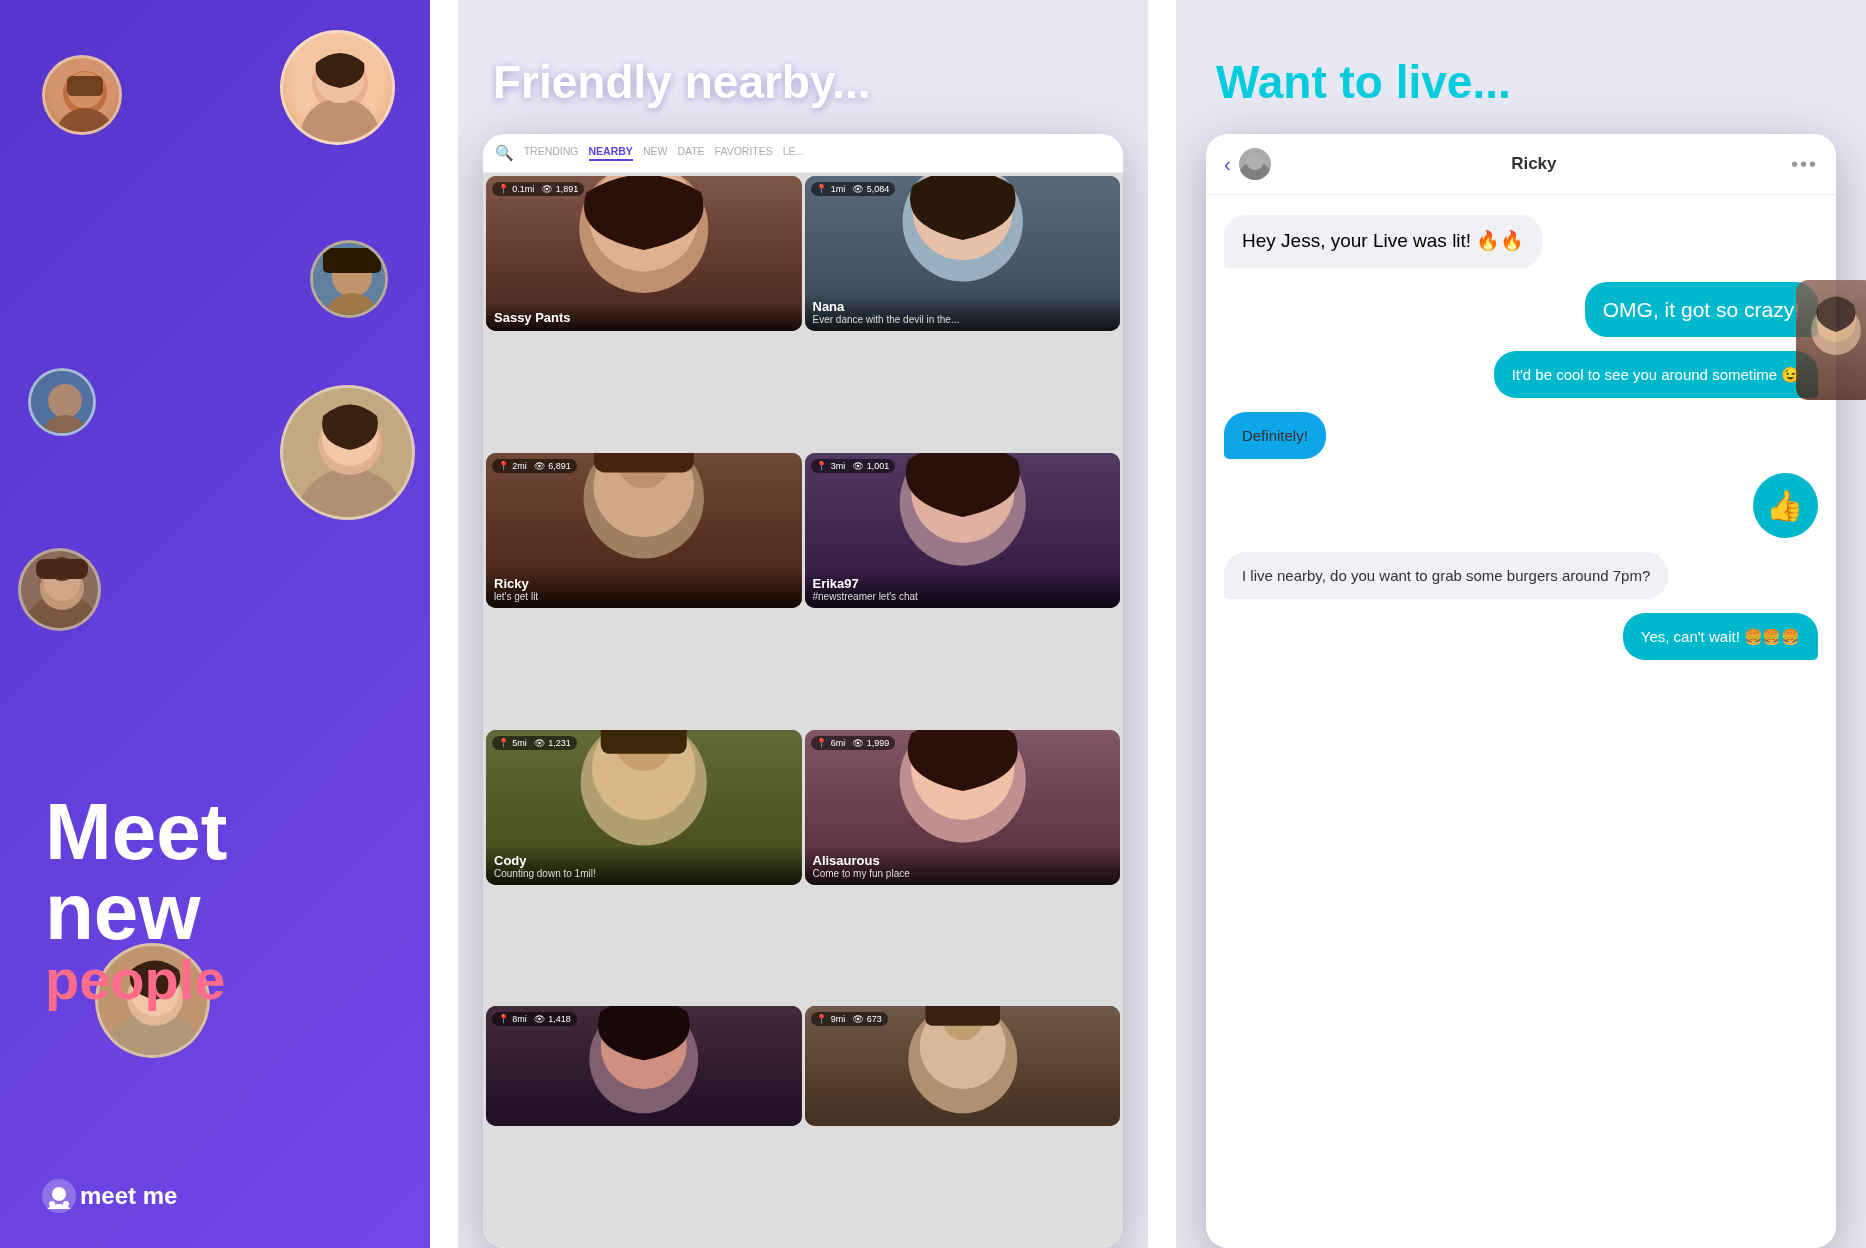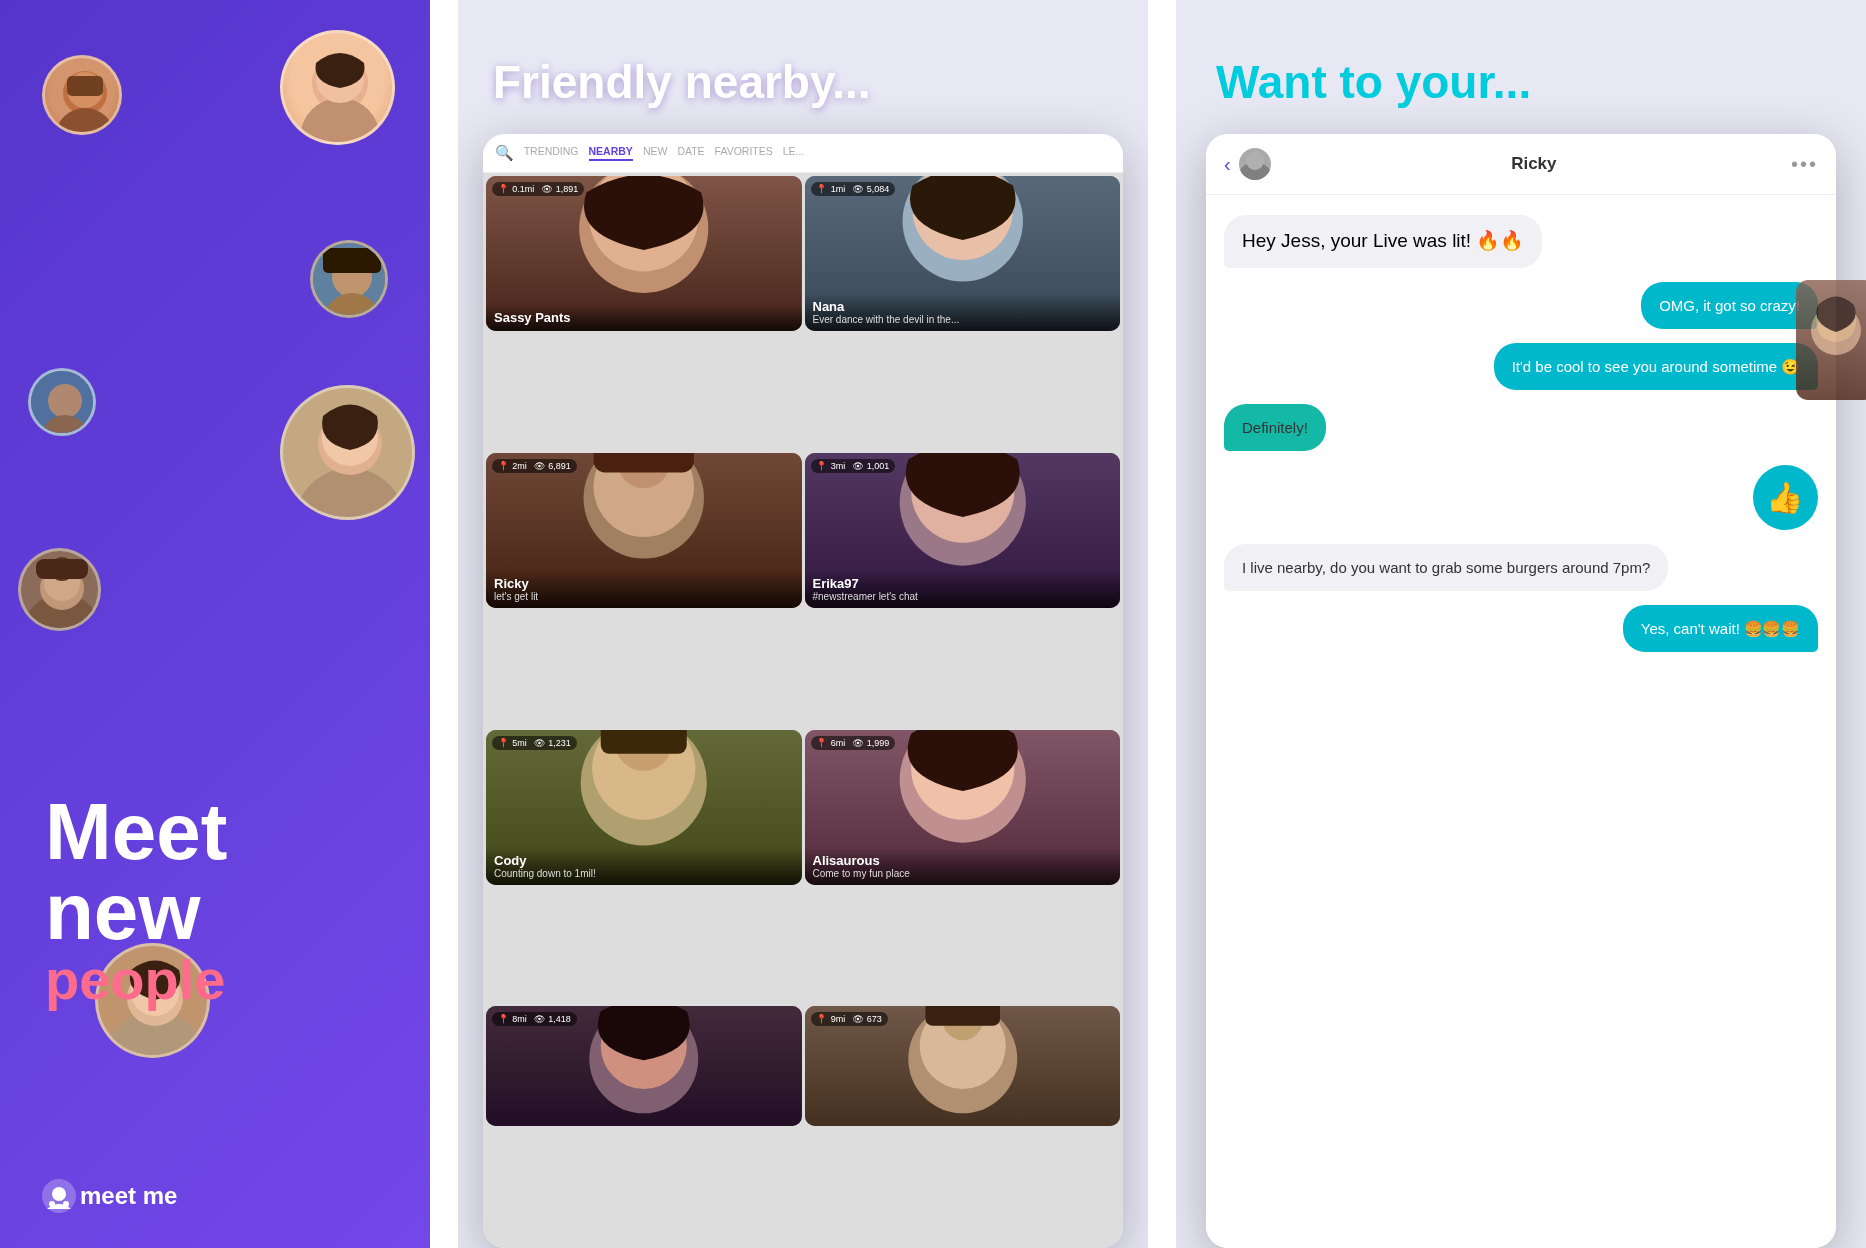--- a/index.html
+++ b/index.html
@@ -406,21 +406,21 @@
 
       </div>
     </div>
   </div>
 
   <div style="width:28px;background:#fff;flex-shrink:0;"></div>
 
   <div class="panel-light" style="flex:1;height:1248px;background:#e8e8f5;position:relative;overflow:hidden;display:flex;flex-direction:column;">
 
     <div style="padding:55px 40px 25px;position:relative;z-index:2;">
-      <span style="font-size:46px;font-weight:900;color:#00ccdd;display:block;">Want to your...</span>
+      <span style="font-size:46px;font-weight:900;color:#00ccdd;display:block;">Want to live...</span>
     </div>
 
     <div style="margin:0 30px;background:#fff;border-radius:22px;overflow:hidden;box-shadow:0 12px 50px rgba(0,0,0,0.25);flex:1;display:flex;flex-direction:column;">
 
       <div style="display:flex;align-items:center;padding:14px 18px;border-bottom:1px solid #eee;background:#fff;flex-shrink:0;">
         <span style="color:#6040e0;font-size:20px;margin-right:8px;">‹</span>
         <div style="width:32px;height:32px;border-radius:50%;background:#aaa;margin-right:6px;overflow:hidden;">
           <svg width="32" height="32" viewBox="0 0 32 32">
             <circle cx="16" cy="32" r="18" fill="#808080"></circle>
             <circle cx="16" cy="13" r="9" fill="#b0b0b0"></circle>
@@ -429,29 +429,29 @@
         <span style="flex:1;text-align:center;font-size:17px;font-weight:600;color:#333;">Ricky</span>
         <span style="color:#999;font-size:20px;letter-spacing:2px;">•••</span>
       </div>
 
       <div style="padding:20px 18px;display:flex;flex-direction:column;gap:14px;background:#fff;flex:1;overflow:hidden;">
 
         <div style="max-width:78%;padding:13px 18px;border-radius:22px;border-bottom-left-radius:5px;background:#f0f0f5;color:#000000;font-size:19px;line-height:1.4;align-self:flex-start;text-align:center;">
           <span>Hey Jess, your Live was lit! 🔥🔥</span>
         </div>
 
-        <div style="max-width:78%;padding:13px 18px;border-radius:22px;border-bottom-right-radius:5px;background:#00b8cc;color:#fff;font-size:15px;line-height:1.4;align-self:flex-end;">
+        <div style="max-width:78%;padding:13px 18px;border-radius:22px;border-bottom-right-radius:5px;background:#00b8cc;color:#fff;font-size:21px;line-height:1.4;align-self:flex-end;">
           <span>OMG, it got so crazy!</span>
         </div>
 
         <div style="max-width:78%;padding:13px 18px;border-radius:22px;border-bottom-right-radius:5px;background:#00b8cc;color:#fff;font-size:15px;line-height:1.4;align-self:flex-end;text-align:center;">
           <span>It'd be cool to see you around sometime 😉</span>
         </div>
 
-        <div style="max-width:50%;padding:13px 18px;border-radius:22px;border-bottom-left-radius:5px;background:#14b8a6;color:#333;font-size:15px;line-height:1.4;align-self:flex-start;">
+        <div style="max-width:50%;padding:13px 18px;border-radius:22px;border-bottom-left-radius:5px;background:#0ea5e9;color:#333;font-size:15px;line-height:1.4;align-self:flex-start;">
           <span>Definitely!</span>
         </div>
 
         <div style="width:65px;height:65px;background:#00b8cc;border-radius:50%;display:flex;align-items:center;justify-content:center;align-self:flex-end;font-size:30px;">
           👍
         </div>
 
         <div style="max-width:80%;padding:13px 18px;border-radius:22px;border-bottom-left-radius:5px;background:#f0f0f5;color:#333;font-size:15px;line-height:1.4;align-self:flex-start;">
           <span>I live nearby, do you want to grab some burgers around 7pm?</span>
         </div>

